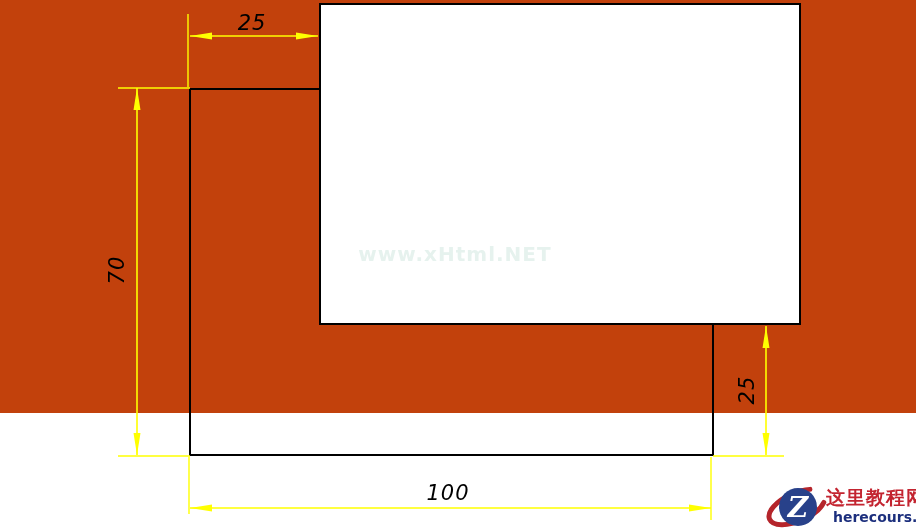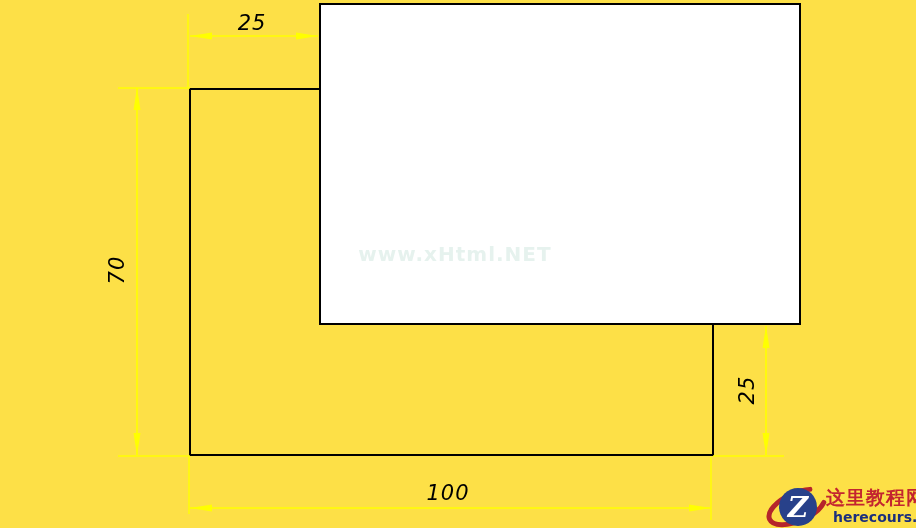--- a/index.html
+++ b/index.html
@@ -7,22 +7,22 @@
     padding: 0;
     width: 916px;
     height: 528px;
     background: #ffffff;
     overflow: hidden;
     font-family: "DejaVu Sans", sans-serif;
   }
   #stage {
     position: relative;
     width: 916px;
-    height: 528px;
-    background: #fde047;
+    height: 413px;
+    background: #c2410c;
   }
   svg { display: block; }
 
   
   .outline {
     fill: none;
     stroke: #000000;
     stroke-width: 2;
   }
   .rect-body {

